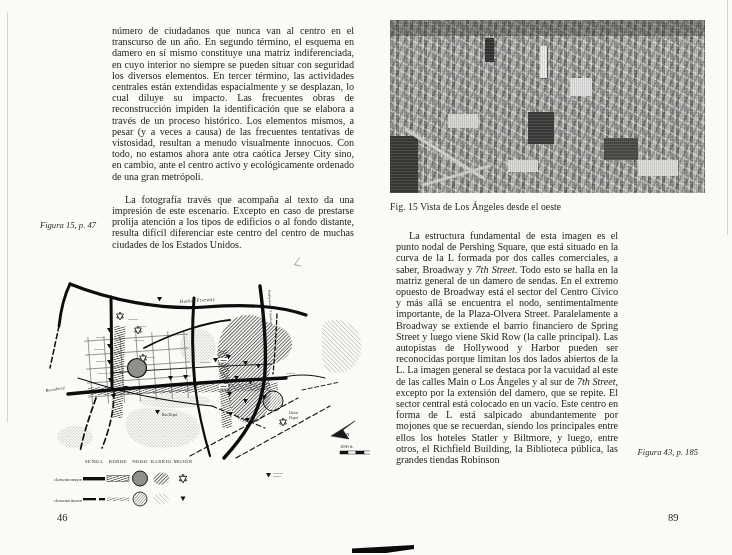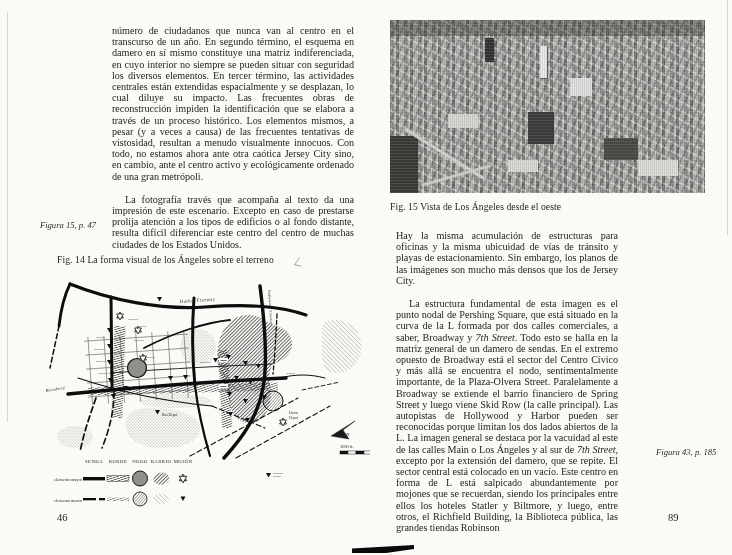--- a/index.html
+++ b/index.html
@@ -41,21 +41,20 @@
   <div class="abs" id="artifact-wedge"></div>
   <div class="abs" id="caption-mark"></div>
 
   <div class="abs marginnote" style="left:36px;top:220px;width:64px;text-align:center;">Figura 15, p. 47</div>
 
   <div class="abs bodytext" style="left:100px;top:13px;width:266px;">
     <p>número de ciudadanos que nunca van al centro en el transcurso de un año. En segundo término, el esquema en damero en sí mismo constituye una matriz indiferenciada, en cuyo interior no siempre se pueden situar con seguridad los diversos elementos. En tercer término, las actividades centrales están extendidas espacialmente y se desplazan, lo cual diluye su impacto. Las frecuentes obras de reconstrucción impiden la identificación que se elabora a través de un proceso histórico. Los elementos mismos, a pesar (y a veces a causa) de las frecuentes tentativas de vistosidad, resultan a menudo visualmente innocuos. Con todo, no estamos ahora ante otra caótica Jersey City sino, en cambio, ante el centro activo y ecológicamente ordenado de una gran metrópoli.</p>
     <p class="indent">La fotografía través que acompaña al texto da una impresión de este escenario. Excepto en caso de prestarse prolija atención a los tipos de edificios o al fondo distante, resulta difícil diferenciar este centro del centro de muchas ciudades de los Estados Unidos.</p>
   </div>
 
-  <div class="abs caption" style="left:57px;top:254px;width:300px;">Fig. 14 La forma visual de los Ángeles sobre el terreno</div>
 
   <svg class="abs" style="left:40px;top:270px;" width="330" height="190" viewBox="0 0 330 190">
     <defs>
       <pattern id="hatchD" width="2.5" height="2.5" patternUnits="userSpaceOnUse" patternTransform="rotate(45)">
         <rect width="2.5" height="2.5" fill="#f2f2ef"></rect>
           <line x1="0" y1="0" x2="0" y2="2.5" stroke="#2a2a2a" stroke-width="1.25"></line>
       </pattern>
       <pattern id="hatchL" width="3.1" height="3.1" patternUnits="userSpaceOnUse" patternTransform="rotate(-45)">
         <line x1="0" y1="0" x2="0" y2="3.1" stroke="#9b9b98" stroke-width="0.9"></line>
       </pattern>
@@ -252,21 +251,20 @@
     <div class="patch" style="left:0;top:116px;width:28px;height:57px;background:#3a3a37;"></div>
     <div class="patch" style="left:8px;top:132px;width:92px;height:3px;background:#d4d4d1;transform:rotate(32deg);"></div>
     <div class="patch" style="left:30px;top:154px;width:72px;height:2.5px;background:#d0d0cd;transform:rotate(-16deg);"></div>
     <div class="patch" style="left:118px;top:140px;width:30px;height:12px;background:#dadad7;"></div>
     <div class="grain"></div>
   </div>
 
   <div class="abs caption" style="left:390px;top:201px;width:315px;text-align:left;">Fig. 15 Vista de Los Ángeles desde el oeste</div>
 
   <div class="abs bodytext" style="left:384px;top:218px;width:246px;">
-    <p>Hay la misma acumulación de estructuras para oficinas y la misma ubicuidad de vías de tránsito y playas de estacionamiento. Sin embargo, los planos de las imágenes son mucho más densos que los de Jersey City.</p>
     <p class="indent"><span>La estructura fundamental de esta imagen es el punto nodal de Pershing Square, que está situado en la curva de la L formada por dos calles comerciales, a saber, Broadway y </span><i>7th Street</i><span>. Todo esto se halla en la matriz general de un damero de sendas. En el extremo opuesto de Broadway está el sector del Centro Cívico y más allá se encuentra el nodo, sentimentalmente importante, de la Plaza-Olvera Street. Paralelamente a Broadway se extiende el barrio financiero de Spring Street y luego viene Skid Row (la calle principal). Las autopistas de Hollywood y Harbor pueden ser reconocidas porque limitan los dos lados abiertos de la L. La imagen general se destaca por la vacuidad al este de las calles Main o Los Ángeles y al sur de </span><i>7th Street</i><span>, excepto por la extensión del damero, que se repite. El sector central está colocado en un vacío. Este centro en forma de L está salpicado abundantemente por mojones que se recuerdan, siendo los principales entre ellos los hoteles Statler y Biltmore, y luego, entre otros, el Richfield Building, la Biblioteca pública, las grandes tiendas Robinson</span></p>
   </div>
 
-  <div class="abs marginnote" style="left:656px;top:447px;width:70px;">Figura 43, p. 185</div>
+  <div class="abs marginnote" style="left:628px;top:447px;width:70px;text-align:right;">Figura 43, p. 185</div>
 
   <div class="abs pagenum" style="left:668px;top:512px;">89</div>
 
 </div>
 
 </body></html>

